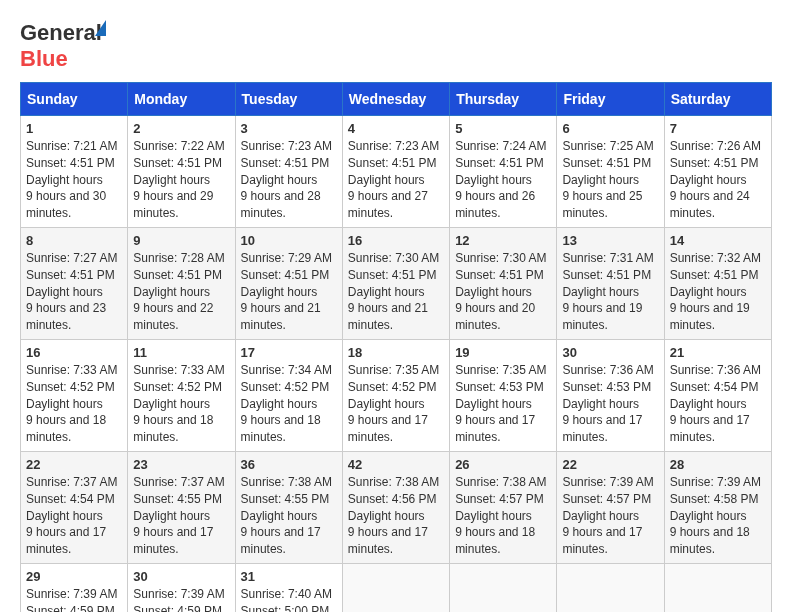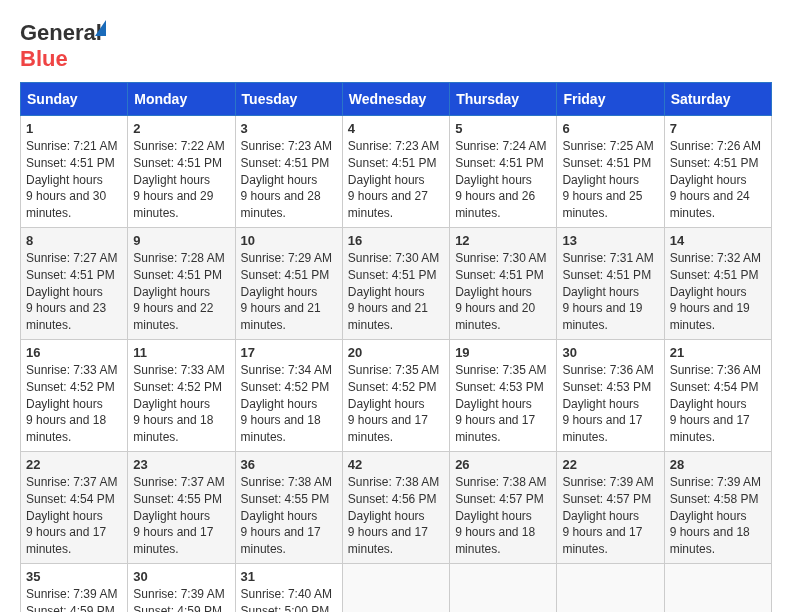--- a/index.html
+++ b/index.html
@@ -256,21 +256,21 @@
         <td>
         <span class="day-number">17</span>
         <div class="day-info">
           Sunrise: 7:34 AM<br>
           Sunset: 4:52 PM<br>
           Daylight hours<br>
           9 hours and 18 minutes.
         </div>
       </td>
         <td>
-        <span class="day-number">20</span>
+        <span class="day-number">18</span>
         <div class="day-info">
           Sunrise: 7:35 AM<br>
           Sunset: 4:52 PM<br>
           Daylight hours<br>
           9 hours and 17 minutes.
         </div>
       </td>
         <td>
         <span class="day-number">19</span>
         <div class="day-info">
@@ -359,21 +359,21 @@
         <div class="day-info">
           Sunrise: 7:39 AM<br>
           Sunset: 4:58 PM<br>
           Daylight hours<br>
           9 hours and 18 minutes.
         </div>
       </td>
       </tr>
       <tr>
         <td>
-        <span class="day-number">35</span>
+        <span class="day-number">29</span>
         <div class="day-info">
           Sunrise: 7:39 AM<br>
           Sunset: 4:59 PM<br>
           Daylight hours<br>
           9 hours and 19 minutes.
         </div>
       </td>
         <td>
         <span class="day-number">30</span>
         <div class="day-info">

